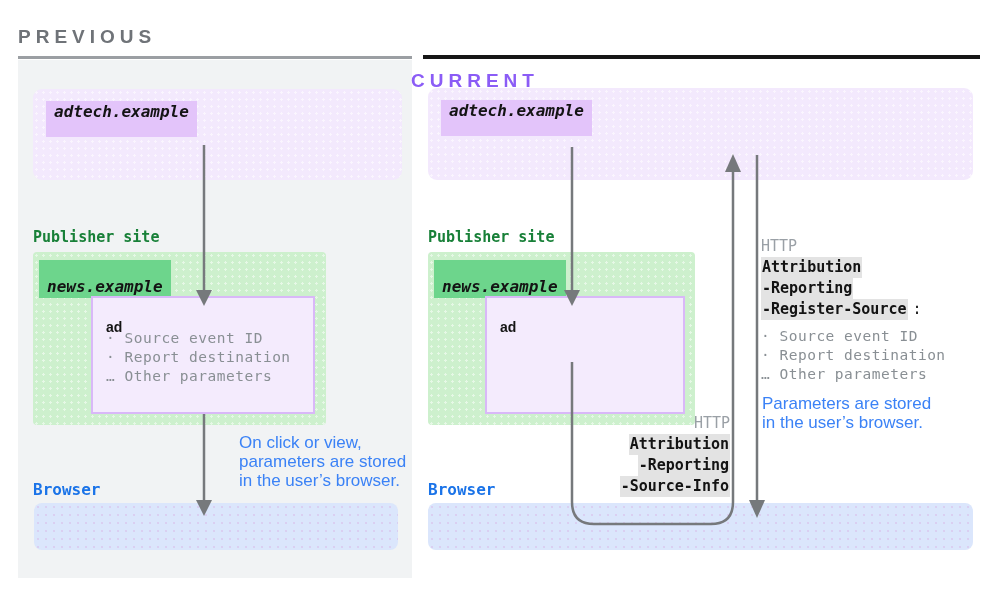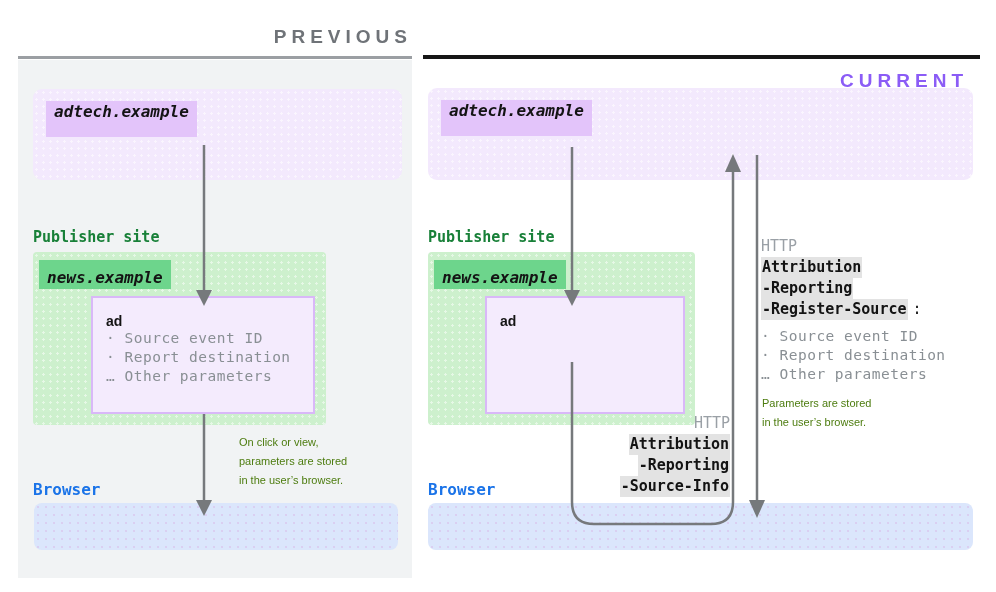--- a/index.html
+++ b/index.html
@@ -2,21 +2,21 @@
 <html><head>
 <meta charset="utf-8">
 <style>
   html,body{margin:0;padding:0;background:#fff;}
   .stage{position:relative;width:996px;height:592px;background:#ffffff;overflow:hidden;
          font-family:"DejaVu Sans Mono",monospace;}
   .abs{position:absolute;}
 
   
   .col-title{top:26px;font-family:"Liberation Sans",sans-serif;font-weight:bold;
-             font-size:19px;letter-spacing:5px;text-align:right;}
+             font-size:19px;letter-spacing:5px;text-align:left;}
   .title-prev{left:18px;width:394px;color:#6f7378;}
   .title-curr{left:411px;width:557px;color:#8b5cf6;margin-top:44px;}
   .rule{height:3px;}
   .rule-prev{left:18px;top:56px;width:394px;background:#9b9fa3;}
   .rule-curr{left:423px;top:55px;width:557px;height:4px;background:#161616;}
 
   .panel-bg{left:18px;top:60px;width:394px;height:518px;background:#f1f3f4;}
 
   
   .adtech{background:#f3e9fd;border-radius:9px;
@@ -27,35 +27,35 @@
   .chip-purple{left:13px;top:12px;padding:1px 8px 16px;background:#e3c4fa;
                font-style:italic;font-weight:bold;font-size:16px;color:#141414;}
 
   
   .pub-label{font-size:15px;font-weight:bold;color:#188038;}
   .greenbox{background:#cdf0cd;border-radius:4px;
             background-image:radial-gradient(rgba(255,255,255,.5) 1px,transparent 1.3px);
             background-size:7px 7px;}
   .green-prev{left:33px;top:252px;width:293px;height:173px;}
   .green-curr{left:428px;top:252px;width:267px;height:173px;}
-  .chip-green{left:6px;top:8px;padding:8px 8px 2px;background:#6dd58c;
+  .chip-green{left:6px;top:8px;padding:17px 8px 2px;background:#6dd58c;
               font-style:italic;font-weight:bold;font-size:16px;color:#141414;}
 
   
   .adbox{background:#f4ebfd;border:2px solid #d9b8f8;box-sizing:border-box;}
   .ad-prev{left:91px;top:296px;width:224px;height:118px;}
   .ad-curr{left:485px;top:296px;width:200px;height:118px;}
-  .ad-title{left:13px;top:15px;font-family:"Liberation Sans",sans-serif;
+  .ad-title{left:13px;top:21px;font-family:"Liberation Sans",sans-serif;
             font-weight:bold;font-size:14px;color:#141414;}
   .ad-params{left:13px;top:31px;font-size:14.5px;letter-spacing:.5px;
              line-height:19px;color:#898f94;white-space:nowrap;}
 
   
-  .caption{font-family:"Liberation Sans",sans-serif;font-size:11px;line-height:19px;
-           color:#4d7c0f;white-space:nowrap;}
+  .caption{font-family:"Liberation Sans",sans-serif;font-size:17px;line-height:19px;
+           color:#3b82f6;white-space:nowrap;}
   .cap-prev{left:224px;top:433px;margin-left:15px;}
   .cap-curr{left:762px;top:394px;}
 
   
   .browser-label{font-size:16px;font-weight:bold;color:#1a73e8;}
   .bluebox{background:#dbe6fc;border-radius:8px;
            background-image:radial-gradient(rgba(214,164,222,.35) 1px,transparent 1.4px);
            background-size:8px 8px;}
   .blue-prev{left:34px;top:503px;width:364px;height:47px;}
   .blue-curr{left:428px;top:503px;width:545px;height:47px;}

